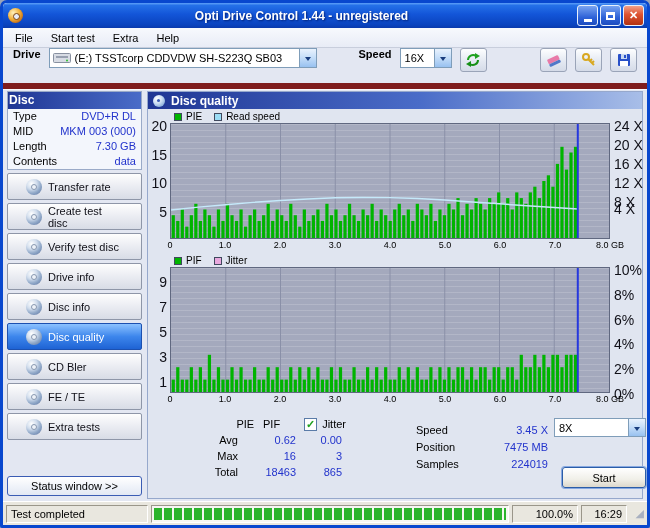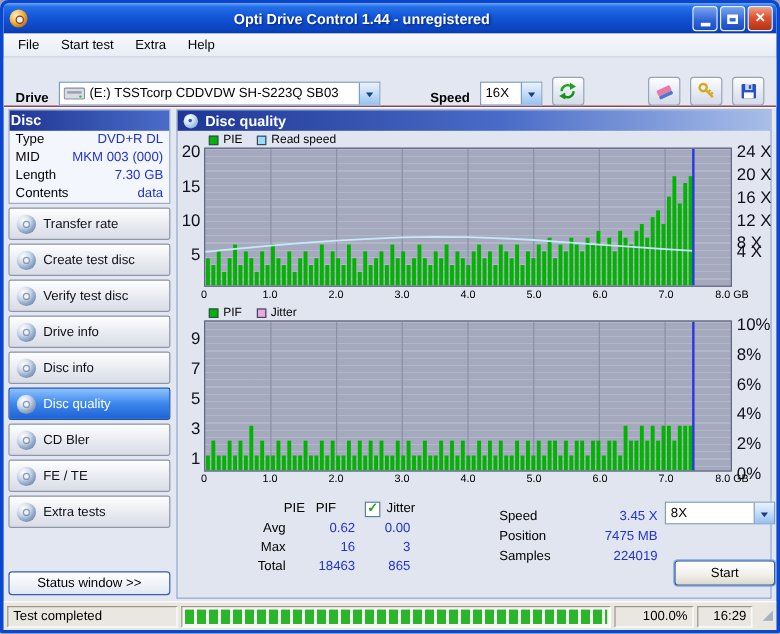--- a/index.html
+++ b/index.html
@@ -26,22 +26,22 @@
   .g-min { width: 8px; height: 3px; background: #fff; margin-top: 10px; }
   .g-max { width: 9px; height: 8px; border: 2px solid #fff; border-top-width: 3px; }
   .g-close { color: #fff; font-size: 11px; font-weight: bold; line-height: 1; }
 
   
   .menubar { height: 20px; flex: none; display: flex; align-items: center; padding-left: 3px;
              background: linear-gradient(180deg,#F7F9FD,#E8ECF6); border-bottom: 1px solid #C8CEDC; }
   .menu-item { padding: 2px 9px; color: #000; cursor: default; }
 
   
-  .toolbar { height: 41px; flex: none; display: flex; align-items: flex-end; padding: 0 10px;
-             background: #E3E7F2; border-bottom: 1px solid #7f1d1d; box-shadow: 0 1px 0 #FAFBFE; }
+  .toolbar { height: 41px; flex: none; display: flex; align-items: flex-start; padding: 0 10px;
+             background: #E3E7F2; border-bottom: 6px solid #7f1d1d; box-shadow: 0 1px 0 #FAFBFE; }
   .lbl { font-weight: bold; margin-right: 8px; }
   .combo { display: flex; align-items: center; border: 1px solid #7F9DB9; background: #fff; height: 20px; }
   .combo .text { flex: 1; padding: 0 4px; white-space: nowrap; overflow: hidden; }
   .combo .btn { width: 17px; align-self: stretch; border-left: 1px solid #7F9DB9; flex: none;
                 background: linear-gradient(180deg,#E9F2FD,#C7DFF9 45%,#98C1F0);
                 display: flex; align-items: flex-start; justify-content: center; }
   .tri { width: 0; height: 0; border: 3px solid transparent; border-top: 4px solid #1A3E7E; margin-top: 8px; }
   .drive-combo { width: 268px; margin-right: 42px; }
   .drive-ic { flex: none; margin-left: 3px; display: flex; }
   .speed-combo { width: 52px; }
@@ -54,21 +54,21 @@
   .content { flex: 1; display: flex; min-height: 0; }
 
   .sidebar { width: 142px; flex: none; display: flex; flex-direction: column; padding: 2px 3px 2px 4px; }
   .side-panel { border: 1px solid #9AAAC8; background: #F3F6FC; }
   .side-header { height: 17px; background: linear-gradient(90deg,#1F3694,#4A6CC8); color: #fff;
                  font-weight: bold; font-size: 12px; padding: 1px 1px; }
   .info-row { display: flex; justify-content: space-between; padding: 1px 5px 1px 5px; height: 15px; }
   .info-row .ilabel { color: #000; }
   .val { color: #2233CC; }
   .side-btn { height: 27px; margin-top: 3px; display: flex; align-items: center; gap: 6px; width: 100%;
-              padding: 0 6px; border: 1px solid #8E96A8; border-radius: 2px; font-size: 11px; text-align: left;
+              padding: 0 18px; border: 1px solid #8E96A8; border-radius: 2px; font-size: 11px; text-align: left;
               background: linear-gradient(180deg,#FEFEFE,#EAECF2 50%,#D8DCE6); color: #101018;
               font-family: "Liberation Sans", sans-serif; cursor: default; }
   .side-btn.active { background: linear-gradient(180deg,#8CC2FF,#3D86EC 50%,#1E63D4);
                      border-color: #1C50B0; color: #fff; }
   .cd-icon { width: 16px; height: 16px; border-radius: 50%; flex: none; position: relative;
              background: radial-gradient(circle at 35% 30%, #FFFFFF, #D0DCEC 35%, #90A8C8 62%, #687FA8 88%); }
   .cd-icon::after { content:""; position:absolute; left:5px; top:5px; width:4px; height:4px;
              border-radius:50%; background:#EEF2F8; border:1px solid #8898B0; }
   .status-btn { margin-top: auto; margin-bottom: 3px; height: 20px; border: 1px solid #3A5CB4; border-radius: 3px;
                 background: linear-gradient(180deg,#FFFFFF,#E2E8F4); font-size: 11px;

